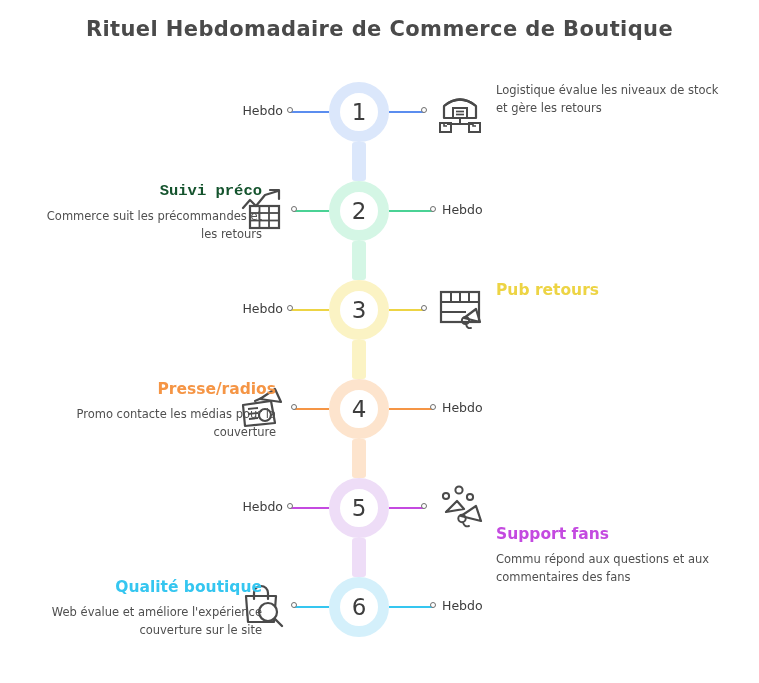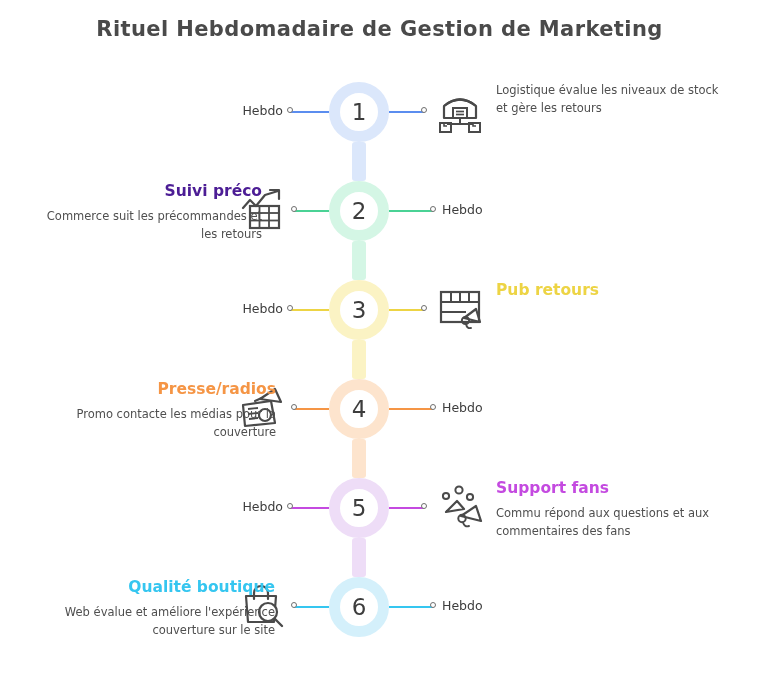--- a/index.html
+++ b/index.html
@@ -136,21 +136,21 @@
   }
 
   
   .right .icon-box { }
 </style>
 </head>
 <body>
 
 <div id="infographic">
 
-  <div class="title">Rituel Hebdomadaire de Gestion de Marketing</div>
+  <div class="title">Rituel Hebdomadaire de Commerce de Boutique</div>
 
   <div id="steps-root">
       <div class="step right" style="top: 82px;">
         <div class="node" style="border-color: rgb(219, 231, 251);">
           <span class="node-num">1</span>
         </div>
         <div class="connector" style="background: rgb(91, 141, 239); left: 389px; width: 35px;"></div>
         <div class="dot" style="left: 421px;"></div>
         <div class="icon-box" style="left: 436px; color: rgb(74, 74, 74);">
           <svg viewBox="0 0 48 48">
@@ -169,21 +169,21 @@
           <span class="node-num">2</span>
         </div>
         <div class="connector" style="background: rgb(74, 210, 149); left: 294px; width: 35px;"></div>
         <div class="dot" style="left: 291px;"></div>
         <div class="icon-box" style="left: 238px; color: rgb(74, 74, 74);">
           <svg viewBox="0 0 48 48">
             <use href="#sym-sales-chart-icon"></use>
           </svg>
         </div>
         <div class="text-block left" style="left: 32px;">
-          <div class="step-title" style="color: #4c1d95;">Suivi préco</div>
+          <div class="step-title" style="color: #14532d; font-family: Liberation Mono, monospace;">Suivi préco</div>
           <div class="step-desc">Commerce suit les précommandes et les retours</div>
         </div>
         <div class="connector" style="background: rgb(74, 210, 149); left: 389px; width: 44px;"></div>
         <div class="dot" style="left: 430px;"></div>
         <div class="hebdo" style="left: 442px;">Hebdo</div>
       </div>
       <div class="step right" style="top: 280px;">
         <div class="node" style="border-color: rgb(251, 243, 196);">
           <span class="node-num">3</span>
         </div>
@@ -224,40 +224,40 @@
         <div class="node" style="border-color: rgb(238, 221, 247);">
           <span class="node-num">5</span>
         </div>
         <div class="connector" style="background: rgb(196, 74, 224); left: 389px; width: 35px;"></div>
         <div class="dot" style="left: 421px;"></div>
         <div class="icon-box" style="left: 436px; color: rgb(74, 74, 74);">
           <svg viewBox="0 0 48 48">
             <use href="#sym-community-megaphone-icon"></use>
           </svg>
         </div>
-        <div class="text-block right" style="left: 496px;">
+        <div class="text-block right" style="left: 496px; margin-top: 46px;">
           <div class="step-title" style="color: rgb(196, 74, 224);">Support fans</div>
           <div class="step-desc">Commu répond aux questions et aux commentaires des fans</div>
         </div>
         <div class="connector" style="background: rgb(196, 74, 224); left: 290px; width: 39px;"></div>
         <div class="dot" style="left: 287px;"></div>
         <div class="hebdo" style="left: auto; right: 476px;">Hebdo</div>
       </div>
       <div class="step left" style="top: 577px;">
         <div class="node" style="border-color: rgb(212, 240, 251);">
           <span class="node-num">6</span>
         </div>
         <div class="connector" style="background: rgb(53, 198, 240); left: 294px; width: 35px;"></div>
         <div class="dot" style="left: 291px;"></div>
         <div class="icon-box" style="left: 238px; color: rgb(74, 74, 74);">
           <svg viewBox="0 0 48 48">
             <use href="#sym-shop-audit-icon"></use>
           </svg>
         </div>
-        <div class="text-block left" style="left: 45px;">
+        <div class="text-block left" style="left: 32px;">
           <div class="step-title" style="color: rgb(53, 198, 240);">Qualité boutique</div>
           <div class="step-desc">Web évalue et améliore l'expérience couverture sur le site</div>
         </div>
         <div class="connector" style="background: rgb(53, 198, 240); left: 389px; width: 44px;"></div>
         <div class="dot" style="left: 430px;"></div>
         <div class="hebdo" style="left: 442px;">Hebdo</div>
       </div>
     </div>
 
 <div class="spine" style="top: 142px; height: 39px; background: rgb(219, 231, 251);"></div>

